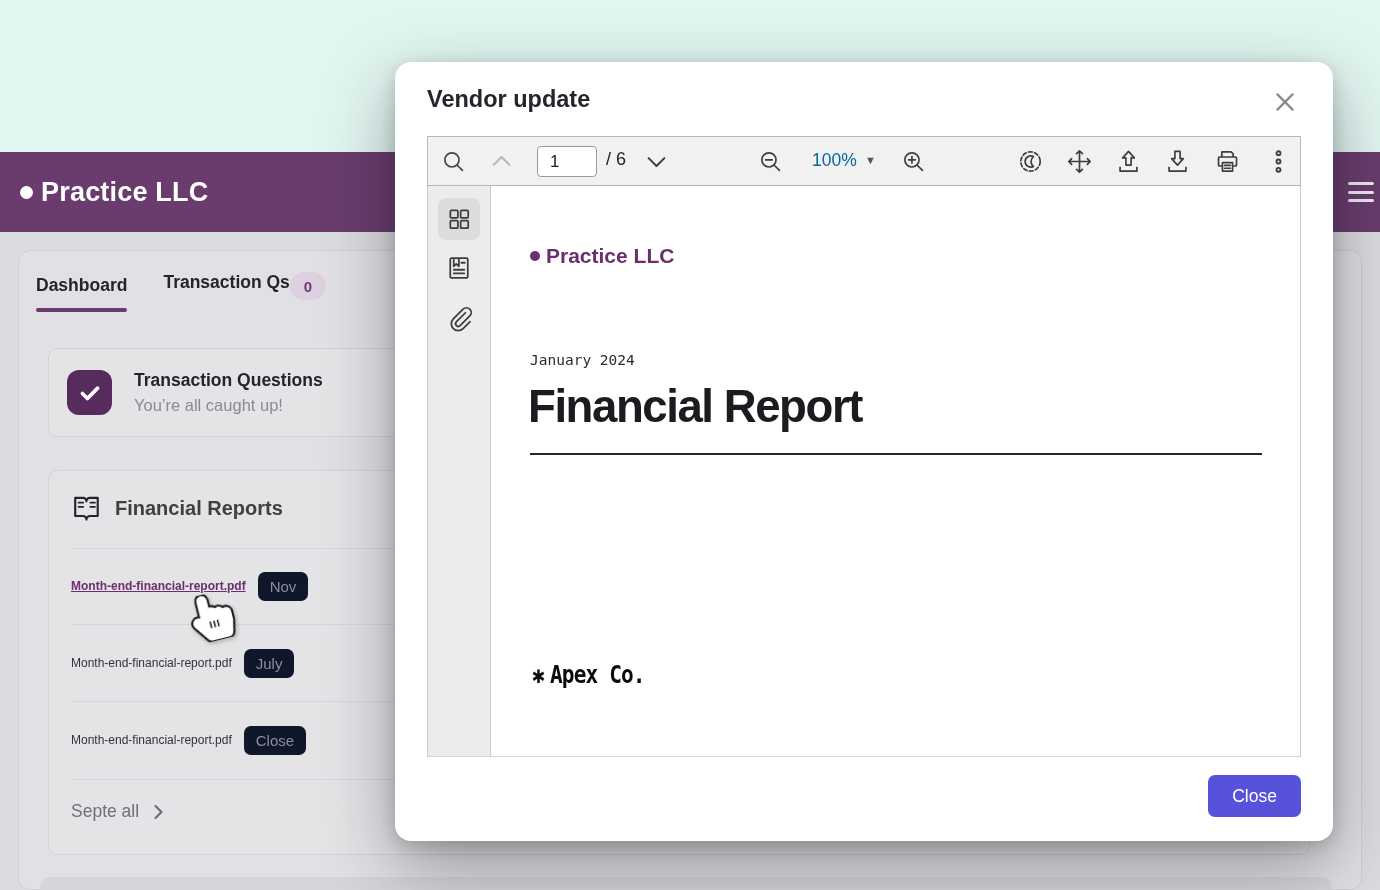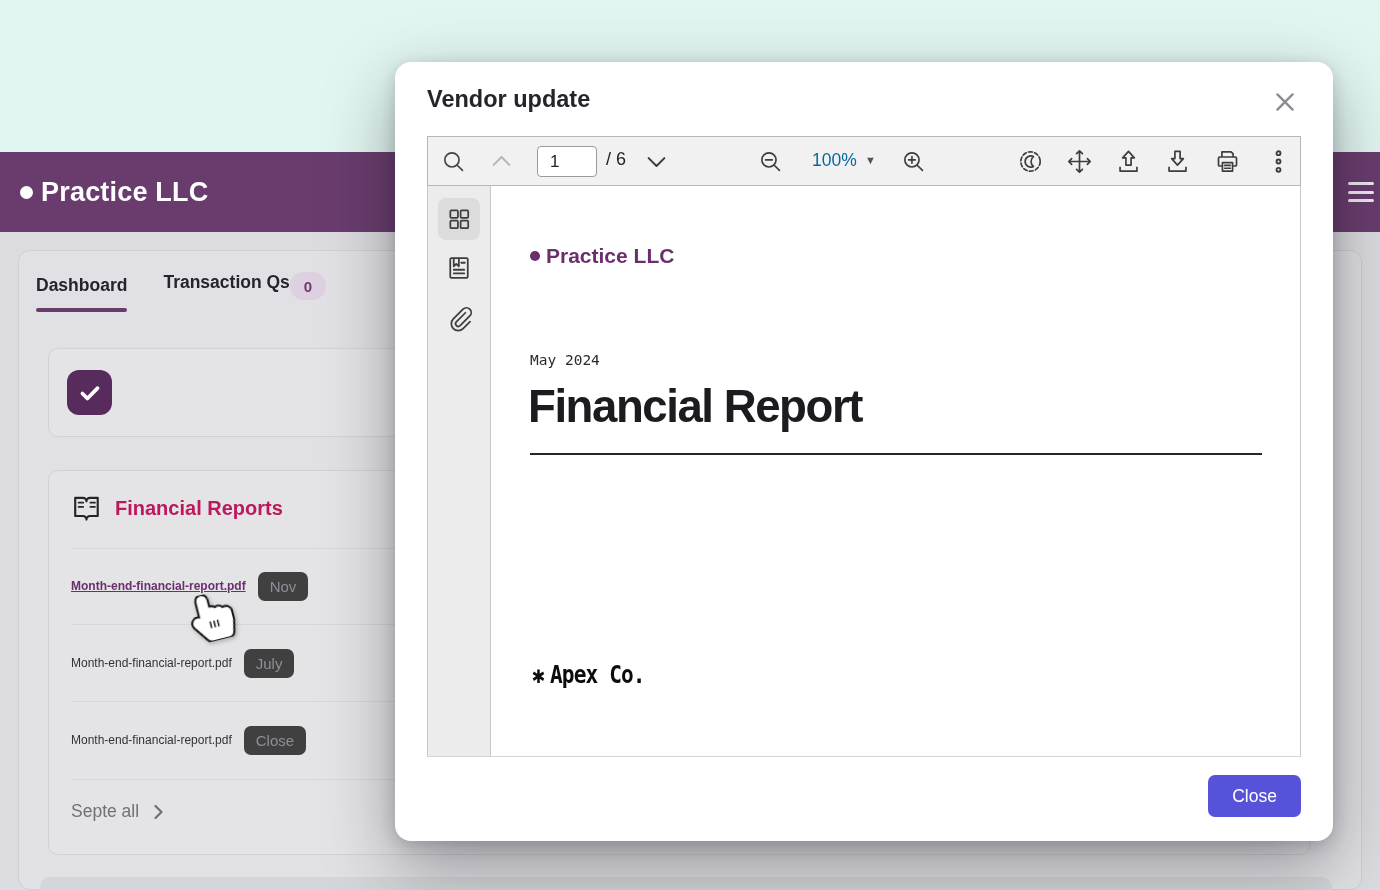--- a/index.html
+++ b/index.html
@@ -28,26 +28,26 @@
   .badge-count { background:#ddd0e0; color:#6d3a70; font-size:15px; font-weight:700; min-width:36px; height:28px; border-radius:15px; display:flex; align-items:center; justify-content:center; padding:0 10px; }
 
   .panel { background:#e4e3e6; border:1px solid #d2d1d5; border-radius:10px; }
   .tq-card { left:48px; top:348px; width:1262px; height:89px; display:flex; align-items:center; padding:0 18px; gap:22px; }
   .tq-icon { width:45px; height:45px; border-radius:12px; background:#572c5c; display:flex; align-items:center; justify-content:center; }
   .tq-title { font-size:17.5px; font-weight:700; color:#26242b; margin-bottom:5px; }
   .tq-sub { font-size:16.5px; color:#8b8a94; }
 
   .fr-card { left:48px; top:470px; width:1262px; height:385px; }
   .fr-head { position:absolute; left:23px; top:23px; display:flex; align-items:center; gap:13px; }
-  .fr-title { font-size:20px; font-weight:700; color:#be185d; }
+  .fr-title { font-size:20px; font-weight:700; color:#404040; }
   .fr-div { position:absolute; left:22px; right:22px; height:1px; background:#d7d6da; }
   .fr-row { position:absolute; left:22px; right:22px; height:44px; display:flex; align-items:center; gap:12px; }
   .fr-file { font-size:12px; color:#33313a; }
   .fr-file.link { color:#6b2f6f; font-weight:700; text-decoration:underline; }
-  .fr-badge { background:#404040; color:#8f8e98; font-size:15px; border-radius:7px; padding:6px 12px; white-space:nowrap; }
+  .fr-badge { background:#0f172a; color:#8f8e98; font-size:15px; border-radius:7px; padding:6px 12px; white-space:nowrap; }
   .view-all { position:absolute; left:22px; top:330px; display:flex; align-items:center; gap:14px; font-size:17.5px; color:#717079; }
 
   .bottom-band { left:40px; top:877px; width:1292px; height:13px; background:#d6d5d9; border-radius:10px 10px 0 0; }
 
   .cursor { left:188px; top:593px; width:48px; height:48px; transform:rotate(-14deg); filter:drop-shadow(1px 2px 2px rgba(0,0,0,.25)); z-index:60; }
 
   
   .modal { left:395px; top:62px; width:938px; height:779px; background:#fff; border-radius:16px;
            box-shadow:0 25px 70px rgba(20,20,30,.38), 0 4px 16px rgba(20,20,30,.18); z-index:40; }
   .m-title { left:427px; top:86px; font-size:23.5px; font-weight:700; color:#26242b; z-index:41; }
@@ -102,20 +102,24 @@
     <span>Transaction Qs</span>
     <span class="badge-count">0</span>
   </div>
 </div>
 
 <div class="abs panel tq-card">
   <div class="tq-icon">
     <svg width="26" height="26" viewBox="0 0 24 24" fill="none" stroke="#fff" stroke-width="3.4" stroke-linecap="round" stroke-linejoin="round">
         <path d="M5 12.5 l4.6 4.6 L19 7.5"></path>
       </svg>
+  </div>
+  <div>
+    <div class="tq-title">Transaction Questions</div>
+    <div class="tq-sub">You’re all caught up!</div>
   </div>
 </div>
 
 <div class="abs panel fr-card">
   <div class="fr-head">
     <span>
       <svg width="30" height="28" viewBox="0 0 28 26" fill="none" stroke="#26242b" stroke-width="2" stroke-linejoin="round">
         <path d="M3 3.5 h7.2 a3.3 3.3 0 0 1 3.3 3.3 a3.3 3.3 0 0 1 3.3 -3.3 H24 v17 h-7.2 a3.3 3.3 0 0 0 -3.3 3.3 a3.3 3.3 0 0 0 -3.3 -3.3 H3 z"></path>
         <path d="M6.2 8 h4.2 M6.2 12 h4.2 M17.2 8 h4.2 M17.2 12 h4.2" stroke-width="1.7" stroke-linecap="round"></path>
       </svg>
@@ -262,21 +266,21 @@
         <path d="M17.5 7.5 l-7.8 7.8 a2.3 2.3 0 0 0 3.25 3.25 l8.3 -8.3 a4.1 4.1 0 0 0 -5.8 -5.8 l-8.3 8.3 a5.9 5.9 0 0 0 8.35 8.35 l6 -6"></path>
       </svg>
     </div>
   </div>
 
   <div class="pdf-page">
     <div class="pdf-brand">
       <span class="dot"></span>
       <span>Practice LLC</span>
     </div>
-    <div class="pdf-date">May 2024</div>
+    <div class="pdf-date">January 2024</div>
     <div class="pdf-title">Financial Report</div>
     <div class="pdf-rule"></div>
     <div class="pdf-footer">
       <span>✱</span>
       <span>Apex Co.</span>
     </div>
   </div>
 </div>
 
 <button class="abs close-btn">Close</button>

